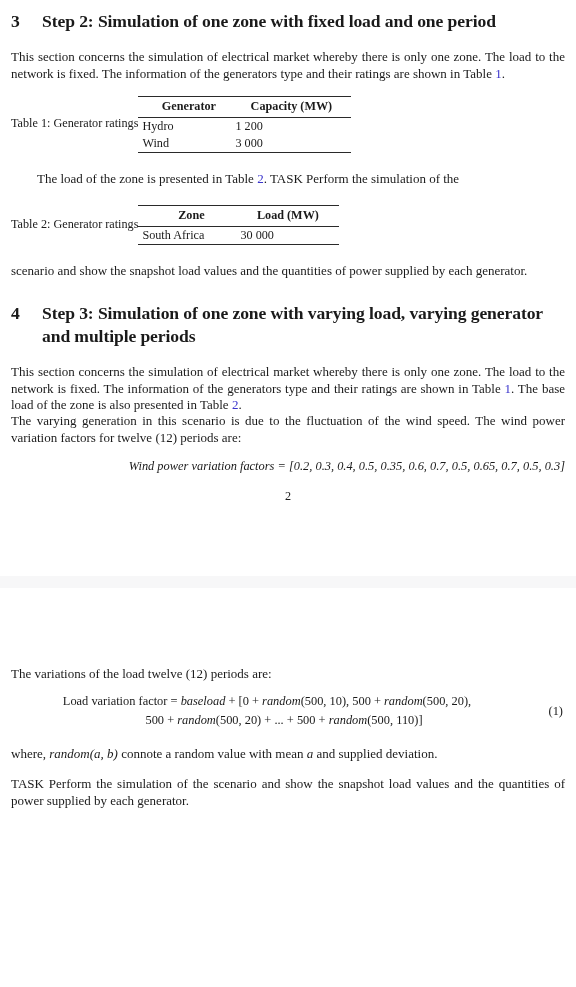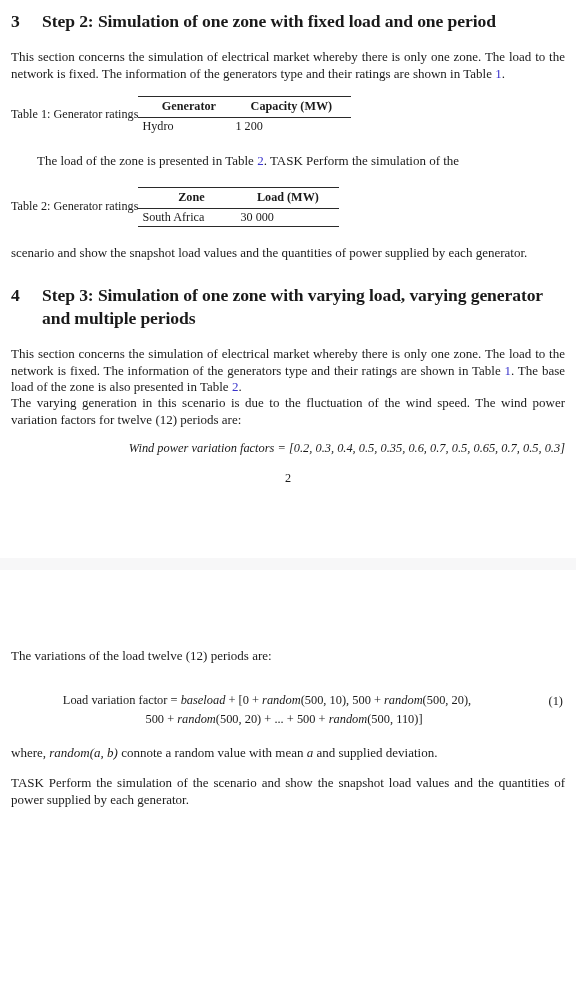--- a/index.html
+++ b/index.html
@@ -135,21 +135,20 @@
   .eq-wrap {
     display: flex;
     align-items: center;
     width: 100%;
   }
   .eq-body {
     flex: 1 1 auto;
     text-align: center;
     font-size: 12.4px;
     line-height: 19px;
-    margin-top: 17px;
   }
   .eq-line2 { padding-left: 34px; }
   .eq-num {
     flex: 0 0 auto;
     width: 40px;
     text-align: right;
     font-size: 12.4px;
     padding-right: 2px;
   }
 
@@ -184,20 +183,24 @@
         <tr>
           <th class="c-gen rule-top rule-bottom">Generator</th>
           <th class="c-cap rule-top rule-bottom">Capacity (MW)</th>
         </tr>
       </thead>
       <tbody>
         <tr class="body-row">
           <td class="c-gen">Hydro</td>
           <td class="c-cap">1 200</td>
         </tr>
+        <tr class="body-row last-body-row">
+          <td class="c-gen rule-bottom">Wind</td>
+          <td class="c-cap rule-bottom">3 000</td>
+        </tr>
       </tbody>
     </table>
   </div>
 
   <div class="spacer-18"></div>
 
   <p class="body indent"><span>The load of the zone is presented in Table </span><a class="ref" href="#">2</a><span>. </span><b>TASK</b><span> Perform the simulation of the</span></p>
 
   <div class="spacer-18"></div>
 

